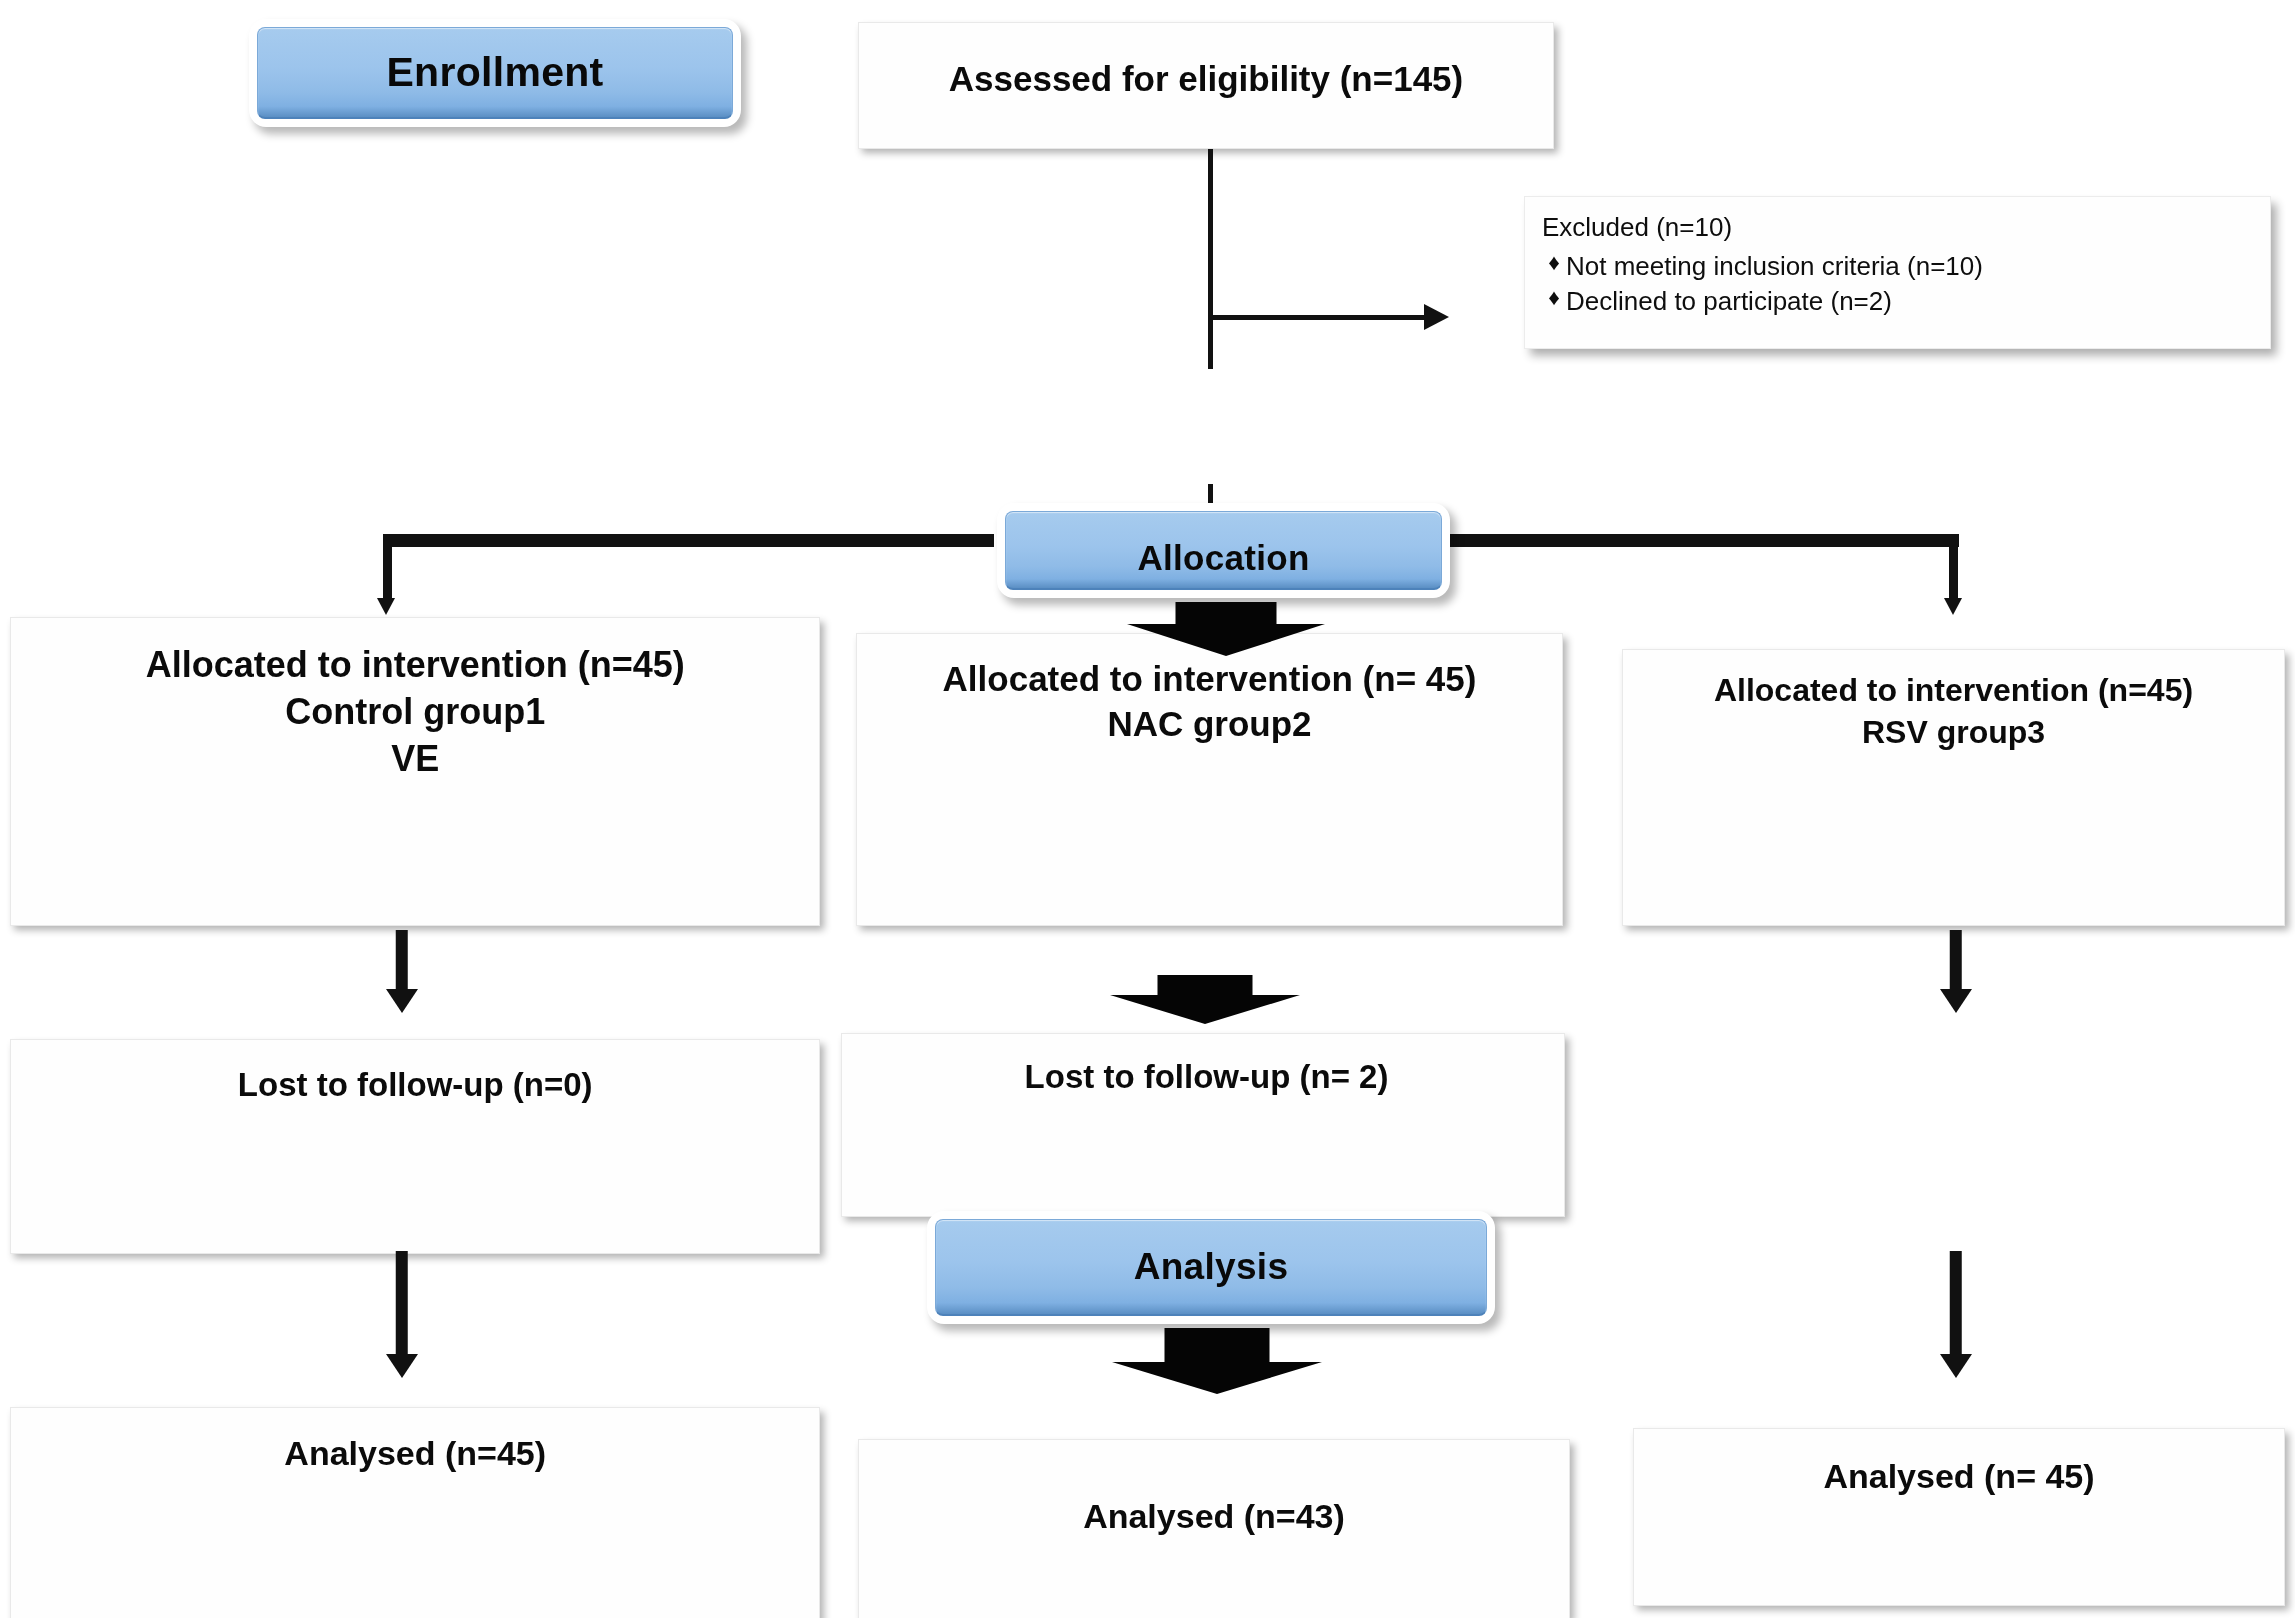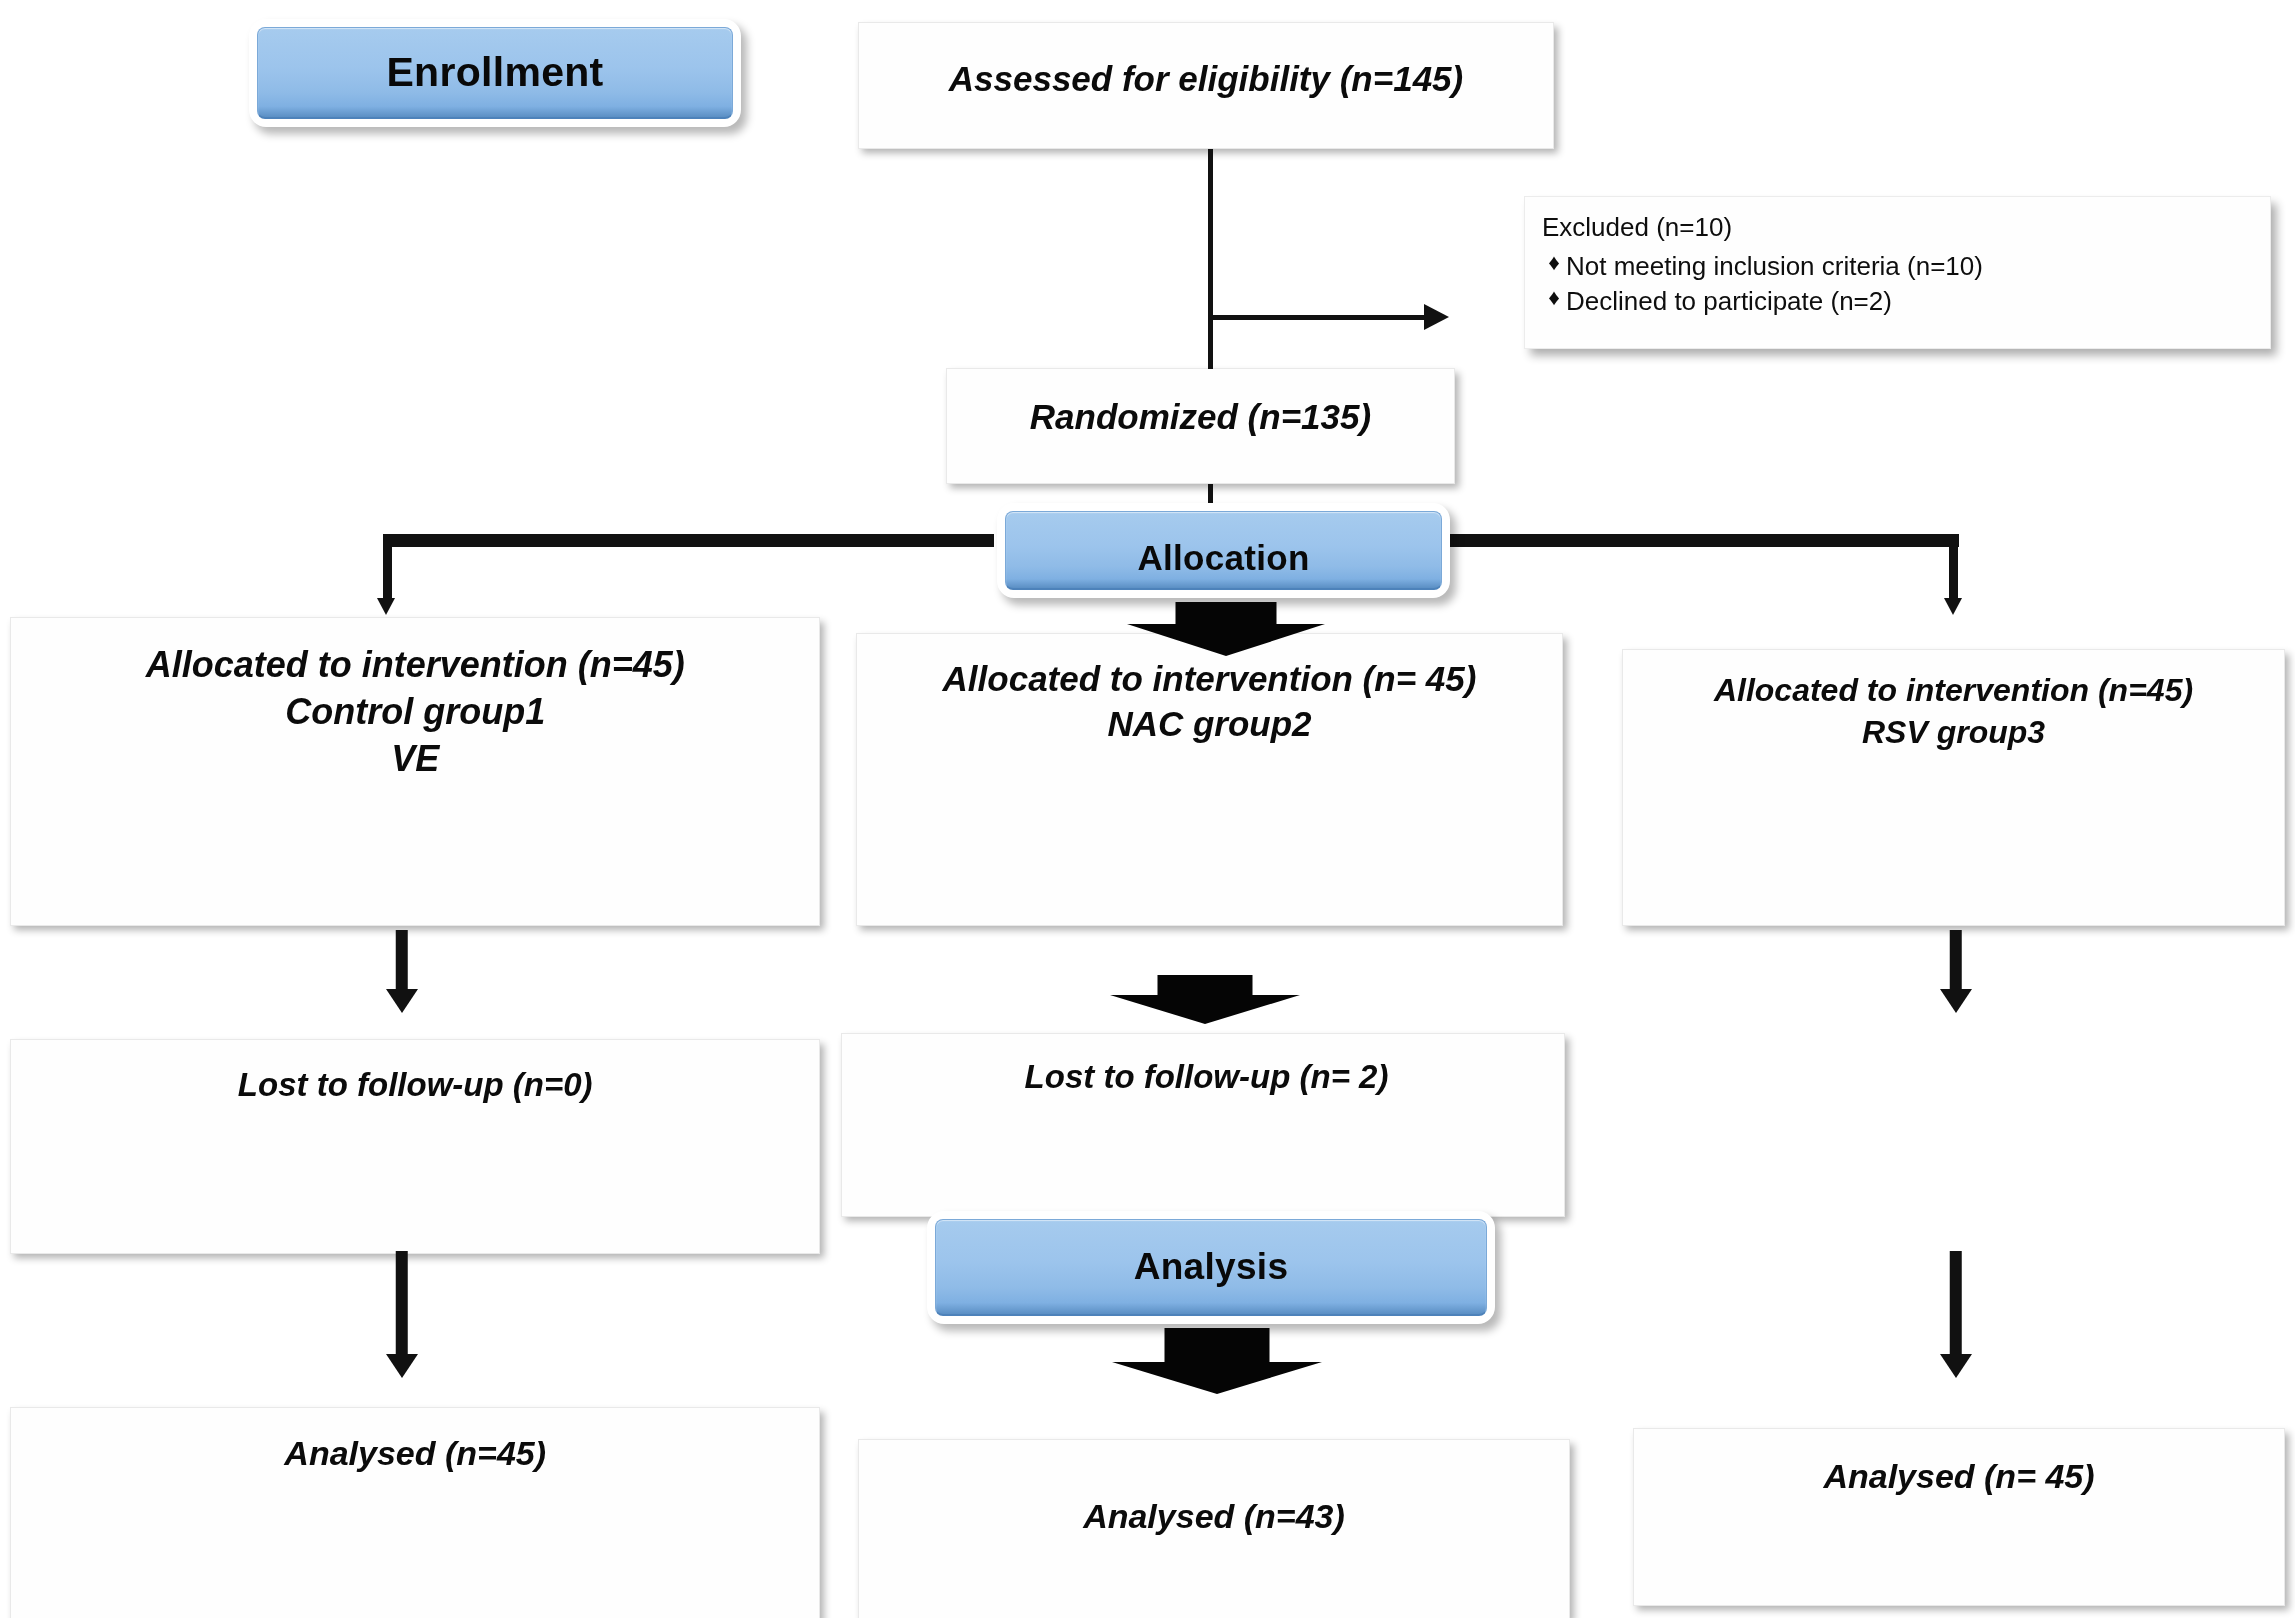--- a/index.html
+++ b/index.html
@@ -21,21 +21,20 @@
     flex-direction:column;
     align-items:center;
     padding-top:12.5px;
   }
   .box .line{
     font-weight:bold;
     color:#0b0b0b;
     line-height:1.30;
     text-align:center;
     white-space:nowrap;
-    font-style:italic;
   }
   
   .banner{
     position:absolute;
     background:#ffffff;
     border-radius:17px;
     box-shadow:5.1px 6.2px 8px rgba(0,0,0,0.28);
     box-sizing:border-box;
     padding:8px;
     z-index:40;
@@ -134,23 +133,20 @@
     <div class="bullet">
       <span class="dot">♦</span>
       <span>Not meeting inclusion criteria (n=10)</span>
     </div>
     <div class="bullet">
       <span class="dot">♦</span>
       <span>Declined to participate (n=2)</span>
     </div>
   </div>
 
-  <div class="box" style="left:946px;top:368px;width:509px;height:116px;padding-top:25px;">
-    <div class="line" style="font-size:35px;">Randomized (n=135)</div>
-  </div>
 
   <div class="vline" style="left:1208px;top:484px;width:5.1px;height:31px;"></div>
 
   <div class="hline" style="left:383px;top:534px;width:611px;height:12.5px;"></div>
   <div class="hline" style="left:1438px;top:534px;width:521px;height:12.5px;"></div>
   <div class="vline" style="left:383px;top:534px;width:9px;height:65px;"></div>
   <div class="vline" style="left:1949px;top:534px;width:9px;height:65px;"></div>
   <div class="thinarrowhead" style="left:377px;top:598px;"></div>
   <div class="thinarrowhead" style="left:1944px;top:598px;"></div>
 

